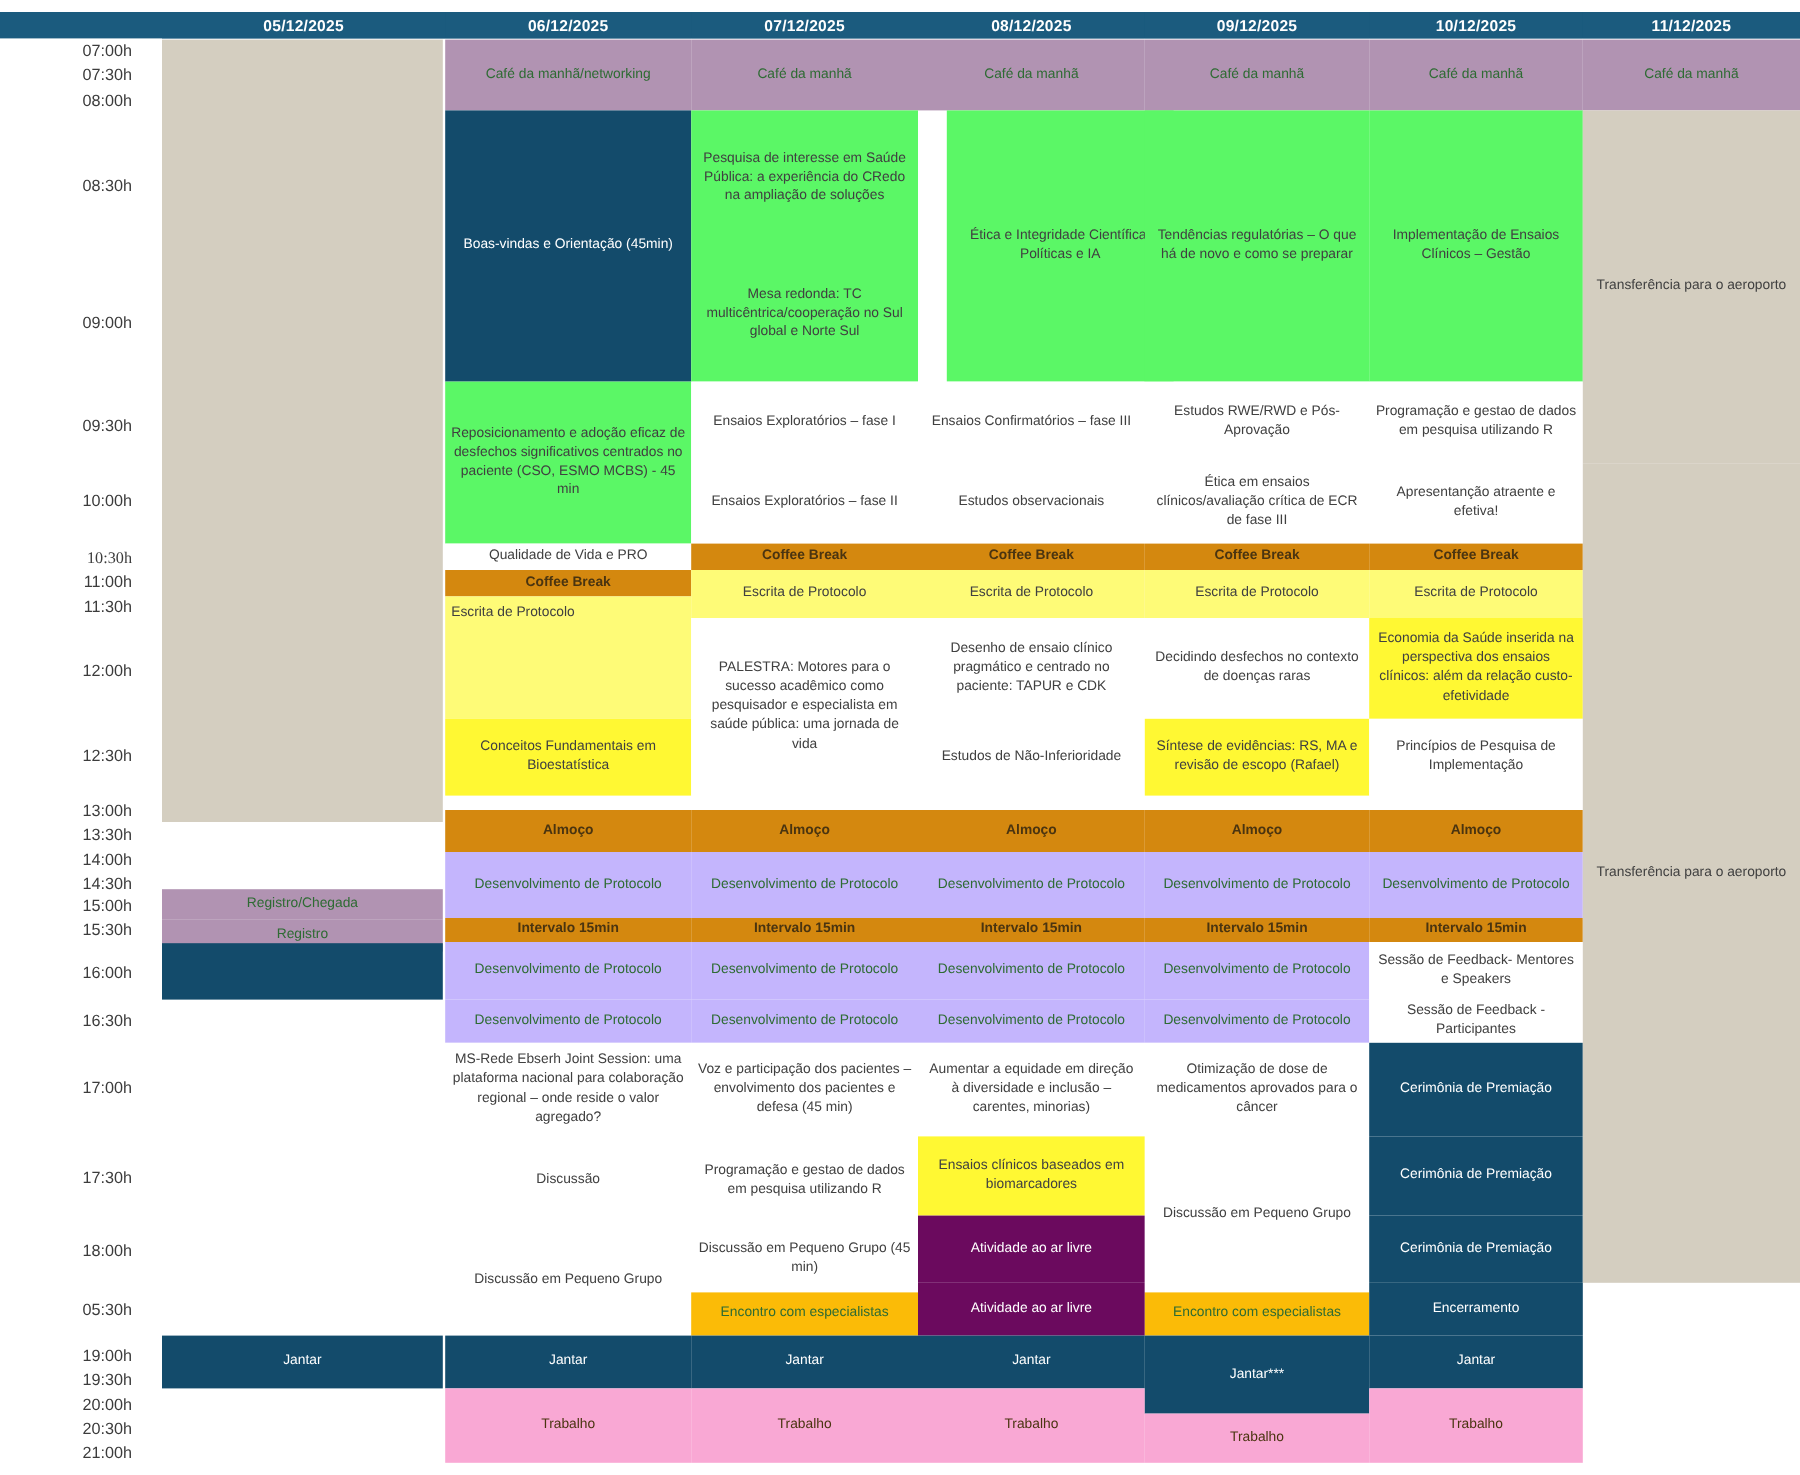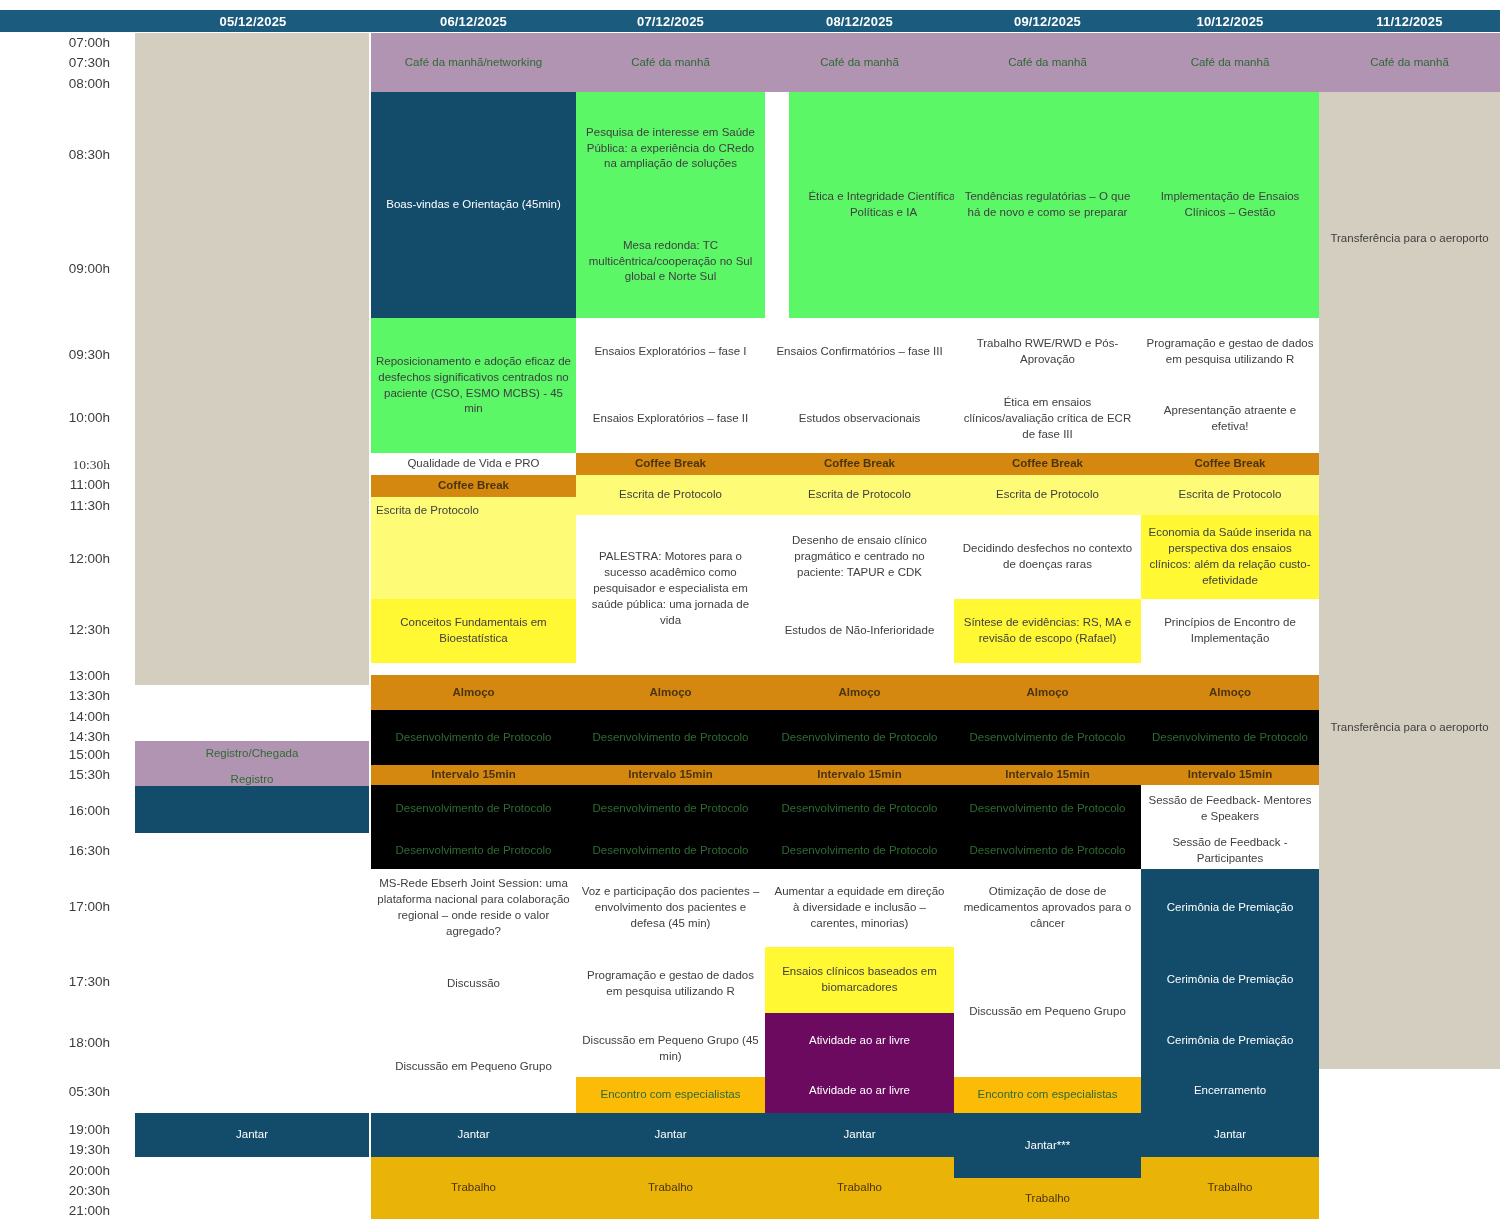--- a/index.html
+++ b/index.html
@@ -67,24 +67,24 @@
 
   
   .c-beige   { background: #D4CEC0; }
   .c-mauve   { background: #B193B2; color:#2e6b33; }
   .c-navy    { background: #134B6B; color: #ffffff; }
   .c-green   { background: #5BF766; }
   .c-white   { background: #ffffff; }
   .c-orange  { background: #D4880F; color:#4a3410; }
   .c-yellow  { background: #FFF833; }
   .c-yellowl { background: #FEFB77; }
-  .c-sage    { background: #000000; color:#2e6b33;text-align:right; }
+  .c-sage    { background: #c4b5fd; color:#2e6b33;text-align:right; }
   .c-gold    { background: #FBBB07; color:#2e6b33; }
   .c-purple  { background: #6B0A5E; color:#ffffff; }
-  .c-peach   { background: #eab308; color:#4a3410; }
+  .c-peach   { background: #f9a8d4; color:#4a3410; }
 </style>
 </head>
 <body>
 
 <div id="root">
 
   <div id="header-band"></div>
   <div id="day-headers">
       <div class="day-header" style="left: 135px; width: 236px;">05/12/2025</div>
       <div class="day-header" style="left: 371px; width: 205px;">06/12/2025</div>
@@ -181,21 +181,21 @@
       <div class="cell c-sage" style="left: 765px; top: 785px; width: 189px; height: 48px;">Desenvolvimento de Protocolo</div>
       <div class="cell c-sage" style="left: 765px; top: 833px; width: 189px; height: 36px;">Desenvolvimento de Protocolo</div>
       <div class="cell c-white" style="left: 765px; top: 869px; width: 189px; height: 78px;">Aumentar a equidade em direção à diversidade e inclusão – carentes, minorias)</div>
       <div class="cell c-yellow" style="left: 765px; top: 947px; width: 189px; height: 66px;">Ensaios clínicos baseados em biomarcadores</div>
       <div class="cell c-purple" style="left: 765px; top: 1013px; width: 189px; height: 56px;">Atividade ao ar livre</div>
       <div class="cell c-purple" style="left: 765px; top: 1069px; width: 189px; height: 44px;">Atividade ao ar livre</div>
       <div class="cell c-navy" style="left: 765px; top: 1113px; width: 189px; height: 44px;">Jantar</div>
       <div class="cell c-peach" style="left: 765px; top: 1157px; width: 189px; height: 62px;">Trabalho</div>
       <div class="cell c-mauve" style="left: 954px; top: 33px; width: 187px; height: 59px;">Café da manhã</div>
       <div class="cell c-green" style="left: 954px; top: 92px; width: 187px; height: 226px;">Tendências regulatórias – O que há de novo e como se preparar</div>
-      <div class="cell c-white" style="left: 954px; top: 318px; width: 187px; height: 67px;">Trabalho RWE/RWD e Pós-Aprovação</div>
+      <div class="cell c-white" style="left: 954px; top: 318px; width: 187px; height: 67px;">Estudos RWE/RWD e Pós-Aprovação</div>
       <div class="cell c-white" style="left: 954px; top: 385px; width: 187px; height: 68px;">Ética em ensaios clínicos/avaliação crítica de ECR de fase III</div>
       <div class="cell c-orange bold" style="left: 954px; top: 453px; width: 187px; height: 22px;">Coffee Break</div>
       <div class="cell c-yellowl" style="left: 954px; top: 475px; width: 187px; height: 40px;">Escrita de Protocolo</div>
       <div class="cell c-white" style="left: 954px; top: 515px; width: 187px; height: 84px;">Decidindo desfechos no contexto de doenças raras</div>
       <div class="cell c-yellow" style="left: 954px; top: 599px; width: 187px; height: 64px;">Síntese de evidências: RS, MA e revisão de escopo (Rafael)</div>
       <div class="cell c-orange bold" style="left: 954px; top: 675px; width: 187px; height: 35px;">Almoço</div>
       <div class="cell c-sage" style="left: 954px; top: 710px; width: 187px; height: 55px;">Desenvolvimento de Protocolo</div>
       <div class="cell c-orange bold" style="left: 954px; top: 765px; width: 187px; height: 20px;">Intervalo 15min</div>
       <div class="cell c-sage" style="left: 954px; top: 785px; width: 187px; height: 48px;">Desenvolvimento de Protocolo</div>
       <div class="cell c-sage" style="left: 954px; top: 833px; width: 187px; height: 36px;">Desenvolvimento de Protocolo</div>
@@ -204,21 +204,21 @@
       <div class="cell c-gold" style="left: 954px; top: 1077px; width: 187px; height: 36px;">Encontro com especialistas</div>
       <div class="cell c-navy" style="left: 954px; top: 1113px; width: 187px; height: 65px;">Jantar***</div>
       <div class="cell c-peach" style="left: 954px; top: 1178px; width: 187px; height: 41px;">Trabalho</div>
       <div class="cell c-mauve" style="left: 1141px; top: 33px; width: 178px; height: 59px;">Café da manhã</div>
       <div class="cell c-green" style="left: 1141px; top: 92px; width: 178px; height: 226px;">Implementação de Ensaios Clínicos – Gestão</div>
       <div class="cell c-white" style="left: 1141px; top: 318px; width: 178px; height: 67px;">Programação e gestao de dados em pesquisa utilizando R</div>
       <div class="cell c-white" style="left: 1141px; top: 385px; width: 178px; height: 68px;">Apresentanção atraente e efetiva!</div>
       <div class="cell c-orange bold" style="left: 1141px; top: 453px; width: 178px; height: 22px;">Coffee Break</div>
       <div class="cell c-yellowl" style="left: 1141px; top: 475px; width: 178px; height: 40px;">Escrita de Protocolo</div>
       <div class="cell c-yellow" style="left: 1141px; top: 515px; width: 178px; height: 84px;">Economia da Saúde inserida na perspectiva dos ensaios clínicos: além da relação custo-efetividade</div>
-      <div class="cell c-white" style="left: 1141px; top: 599px; width: 178px; height: 64px;">Princípios de Encontro de Implementação</div>
+      <div class="cell c-white" style="left: 1141px; top: 599px; width: 178px; height: 64px;">Princípios de Pesquisa de Implementação</div>
       <div class="cell c-orange bold" style="left: 1141px; top: 675px; width: 178px; height: 35px;">Almoço</div>
       <div class="cell c-sage" style="left: 1141px; top: 710px; width: 178px; height: 55px;">Desenvolvimento de Protocolo</div>
       <div class="cell c-orange bold" style="left: 1141px; top: 765px; width: 178px; height: 20px;">Intervalo 15min</div>
       <div class="cell c-white" style="left: 1141px; top: 785px; width: 178px; height: 48px;">Sessão de Feedback- Mentores e Speakers</div>
       <div class="cell c-white" style="left: 1141px; top: 833px; width: 178px; height: 36px;">Sessão de Feedback - Participantes</div>
       <div class="cell c-navy" style="left: 1141px; top: 869px; width: 178px; height: 78px;">Cerimônia de Premiação</div>
       <div class="cell c-navy" style="left: 1141px; top: 947px; width: 178px; height: 66px;">Cerimônia de Premiação</div>
       <div class="cell c-navy" style="left: 1141px; top: 1013px; width: 178px; height: 56px;">Cerimônia de Premiação</div>
       <div class="cell c-navy" style="left: 1141px; top: 1069px; width: 178px; height: 44px;">Encerramento</div>
       <div class="cell c-navy" style="left: 1141px; top: 1113px; width: 178px; height: 44px;">Jantar</div>

